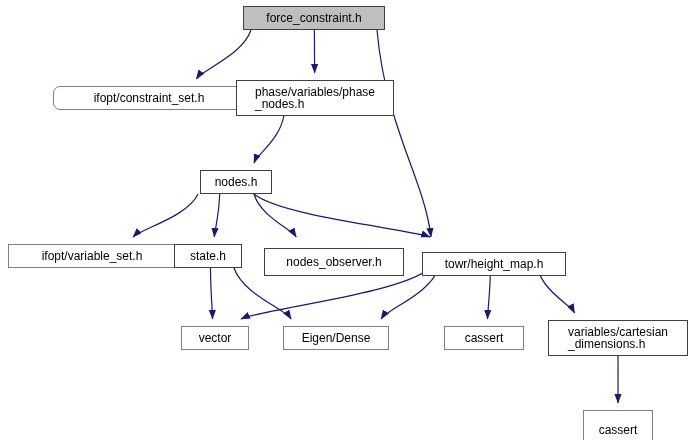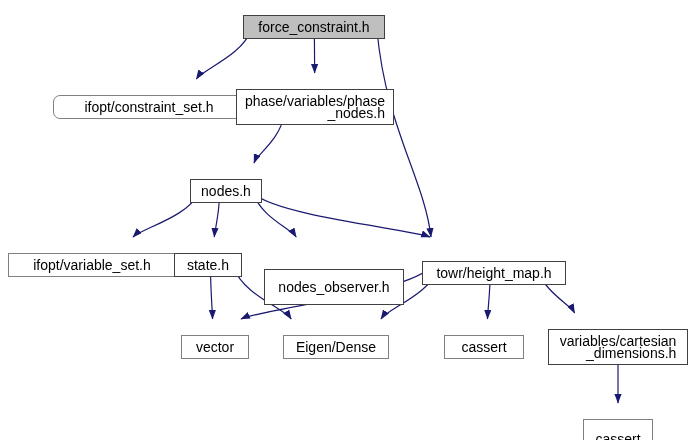--- a/index.html
+++ b/index.html
@@ -21,29 +21,28 @@
     top: 0;
     width: 695px;
     height: 440px;
   }
   .node {
     position: absolute;
     box-sizing: border-box;
     border: 1px solid #808080;
     background: #ffffff;
     color: #000000;
-    font-size: 14px;
+    font-size: 12px;
     line-height: 12px;
     display: flex;
     align-items: center;
     justify-content: center;
-    text-align: right;
+    text-align: left;
     white-space: pre;
     z-index: 2;
-    margin-top: 9px;
   }
   .node.root {
     background: #bfbfbf;
     border: 1px solid #404040;
   }
   .node.thick {
     border: 1px solid #404040;
   }
 </style>
 </head>
@@ -72,24 +71,24 @@
         <path d="M490.5,268 C490.032,294.1 487.86,308.6 487.5,319" marker-end="url(#arrow)"></path>
         <path d="M537.4,268 C543.2032,291.4 570.136,304.4 574.6,313" marker-end="url(#arrow)"></path>
         <path d="M618,356 C618,380.3 618,393.8 618,403" marker-end="url(#arrow)"></path>
       </g>
   </svg>
   <div id="node-layer">
       <div class="node root" style="left: 243px; top: 6px; width: 142px; height: 24px;">force_constraint.h</div>
       <div class="node" style="left: 53px; top: 86px; width: 192px; height: 24px; border-radius: 7px;">ifopt/constraint_set.h</div>
       <div class="node thick" style="left: 236px; top: 80px; width: 158px; height: 36px;">phase/variables/phase
 _nodes.h</div>
-      <div class="node thick" style="left: 190px; top: 170px; width: 72px; height: 24px;">nodes.h</div>
+      <div class="node thick" style="left: 200px; top: 170px; width: 72px; height: 24px;">nodes.h</div>
       <div class="node" style="left: 8px; top: 244px; width: 168px; height: 24px;">ifopt/variable_set.h</div>
       <div class="node thick" style="left: 174px; top: 244px; width: 68px; height: 24px;">state.h</div>
-      <div class="node thick" style="left: 264px; top: 260px; width: 140px; height: 36px;">nodes_observer.h</div>
+      <div class="node thick" style="left: 264px; top: 248px; width: 140px; height: 28px;">nodes_observer.h</div>
       <div class="node thick" style="left: 422px; top: 252px; width: 144px; height: 24px;">towr/height_map.h</div>
       <div class="node" style="left: 181px; top: 326px; width: 68px; height: 24px;">vector</div>
       <div class="node" style="left: 283px; top: 326px; width: 106px; height: 24px;">Eigen/Dense</div>
       <div class="node" style="left: 444px; top: 326px; width: 80px; height: 24px;">cassert</div>
       <div class="node thick" style="left: 548px; top: 320px; width: 140px; height: 36px;">variables/cartesian
 _dimensions.h</div>
       <div class="node" style="left: 583px; top: 410px; width: 70px; height: 40px;">cassert</div>
     </div>
 </div>
 

